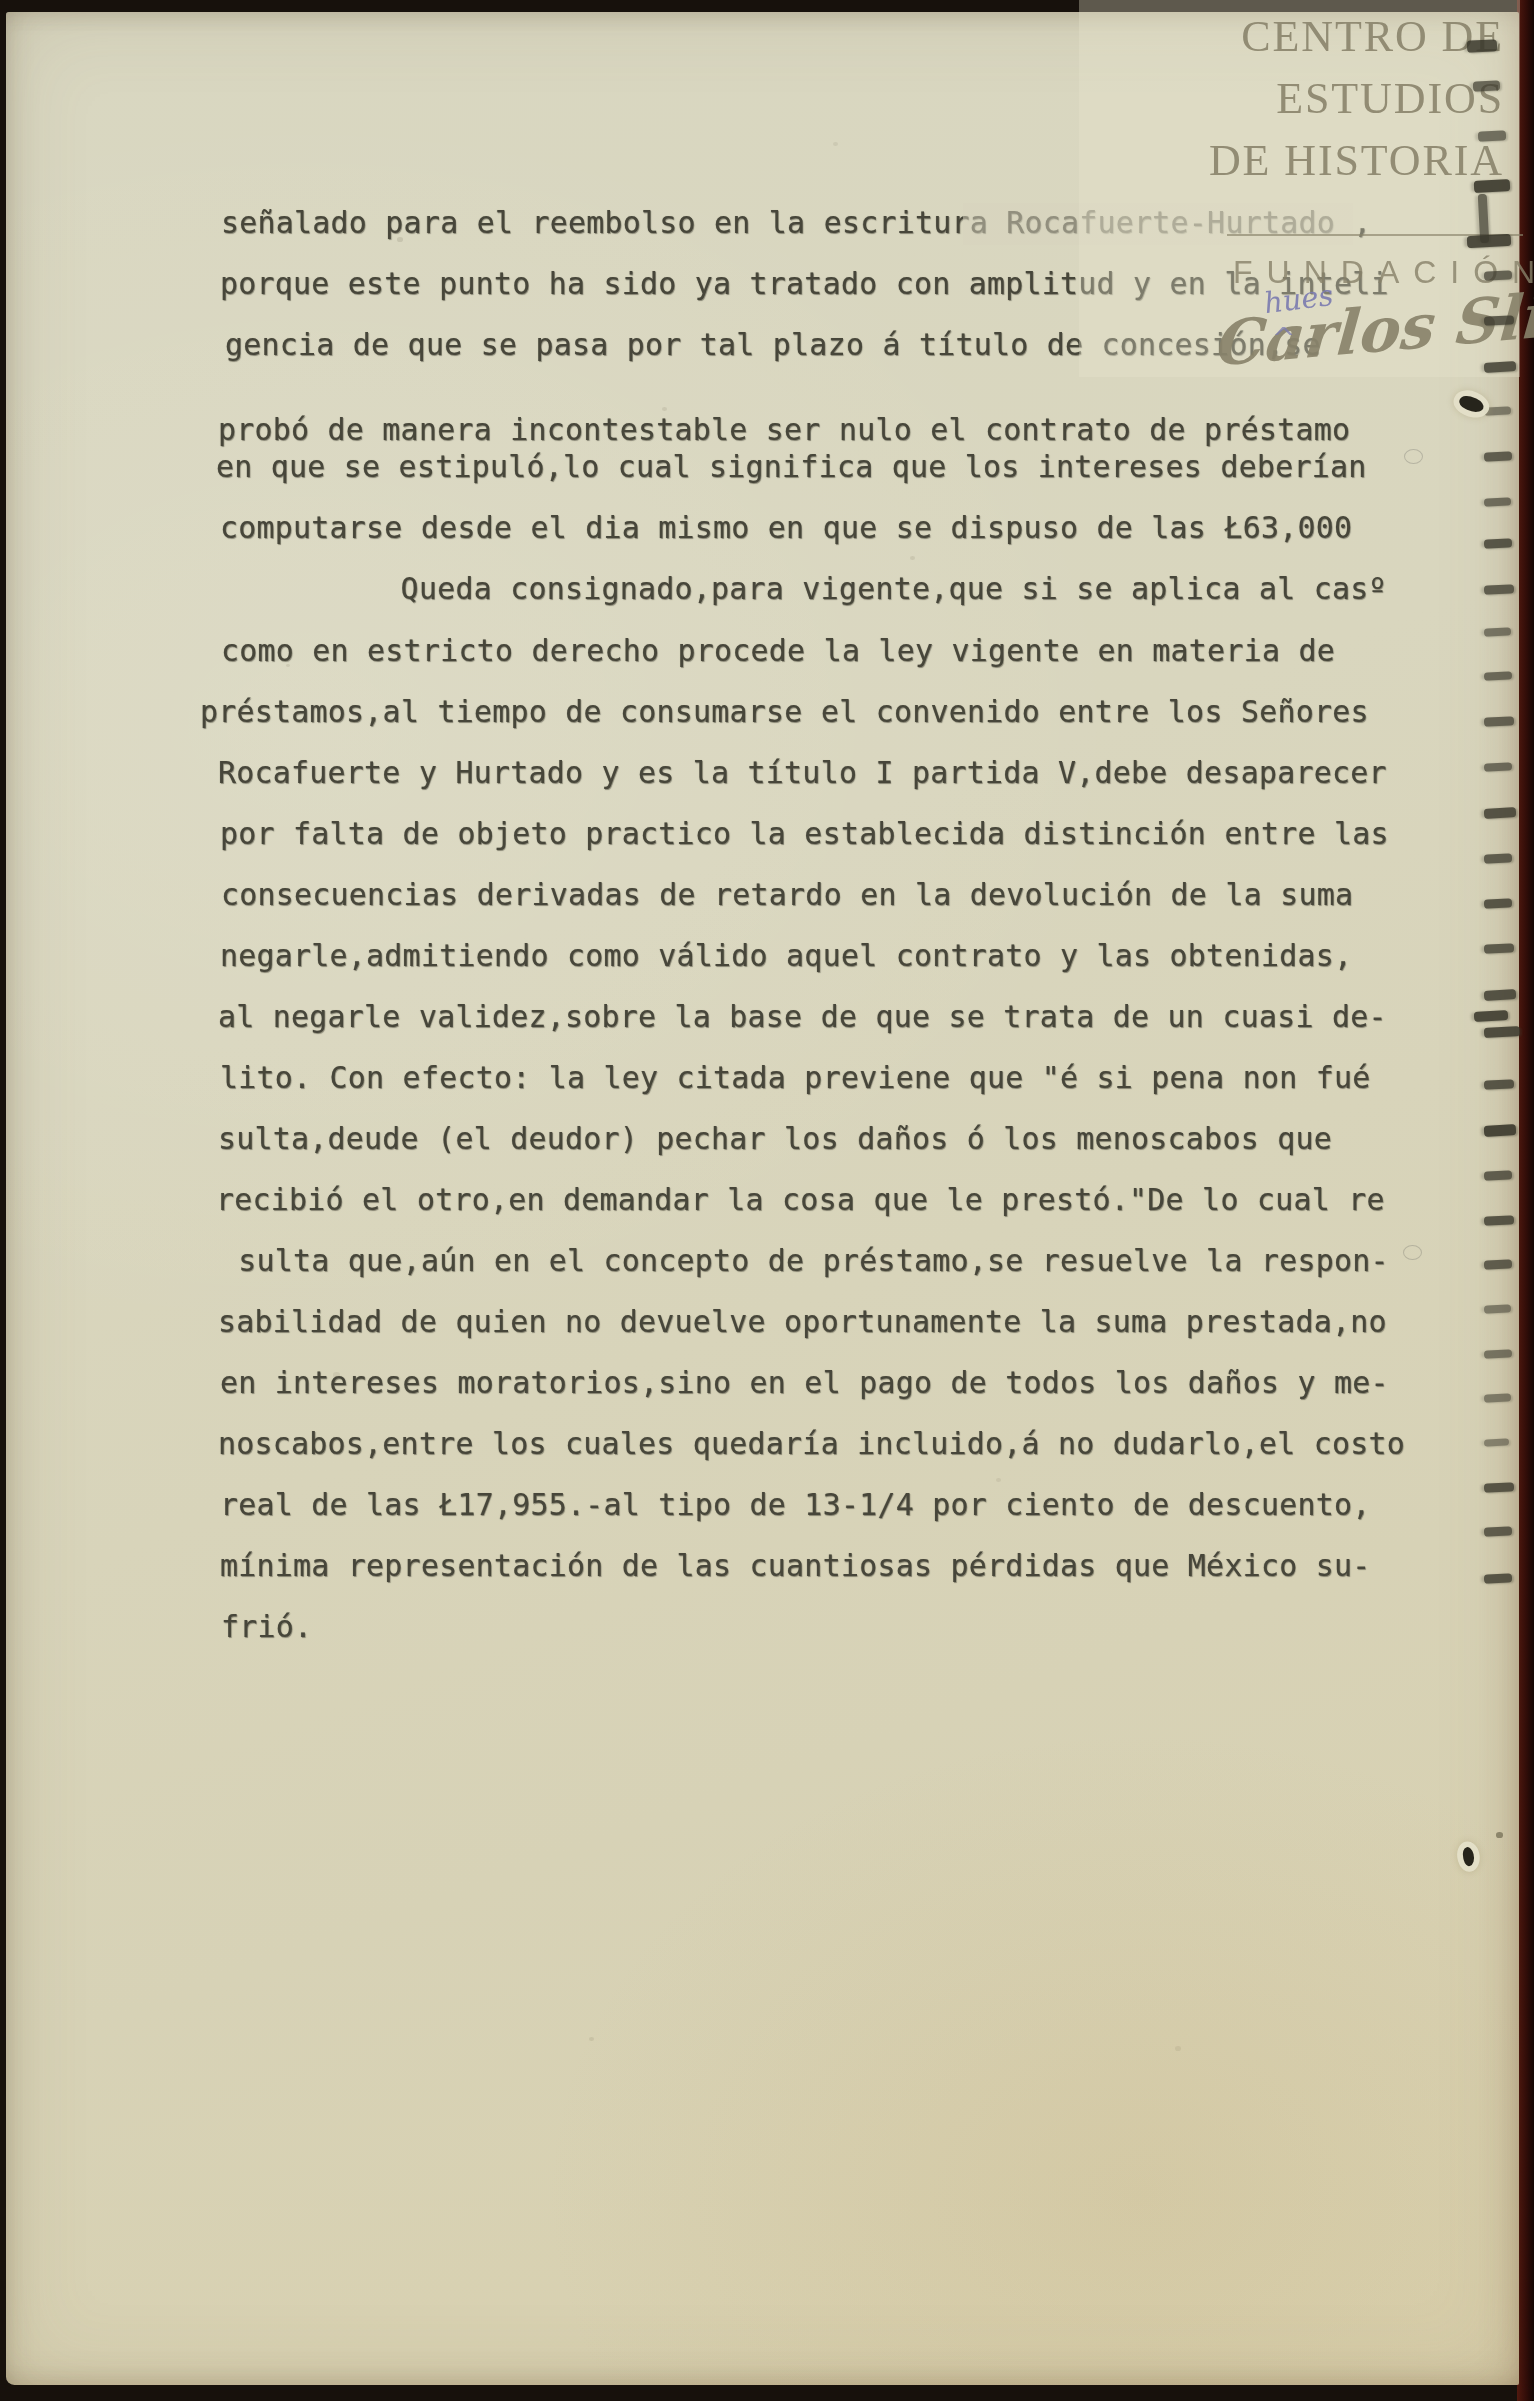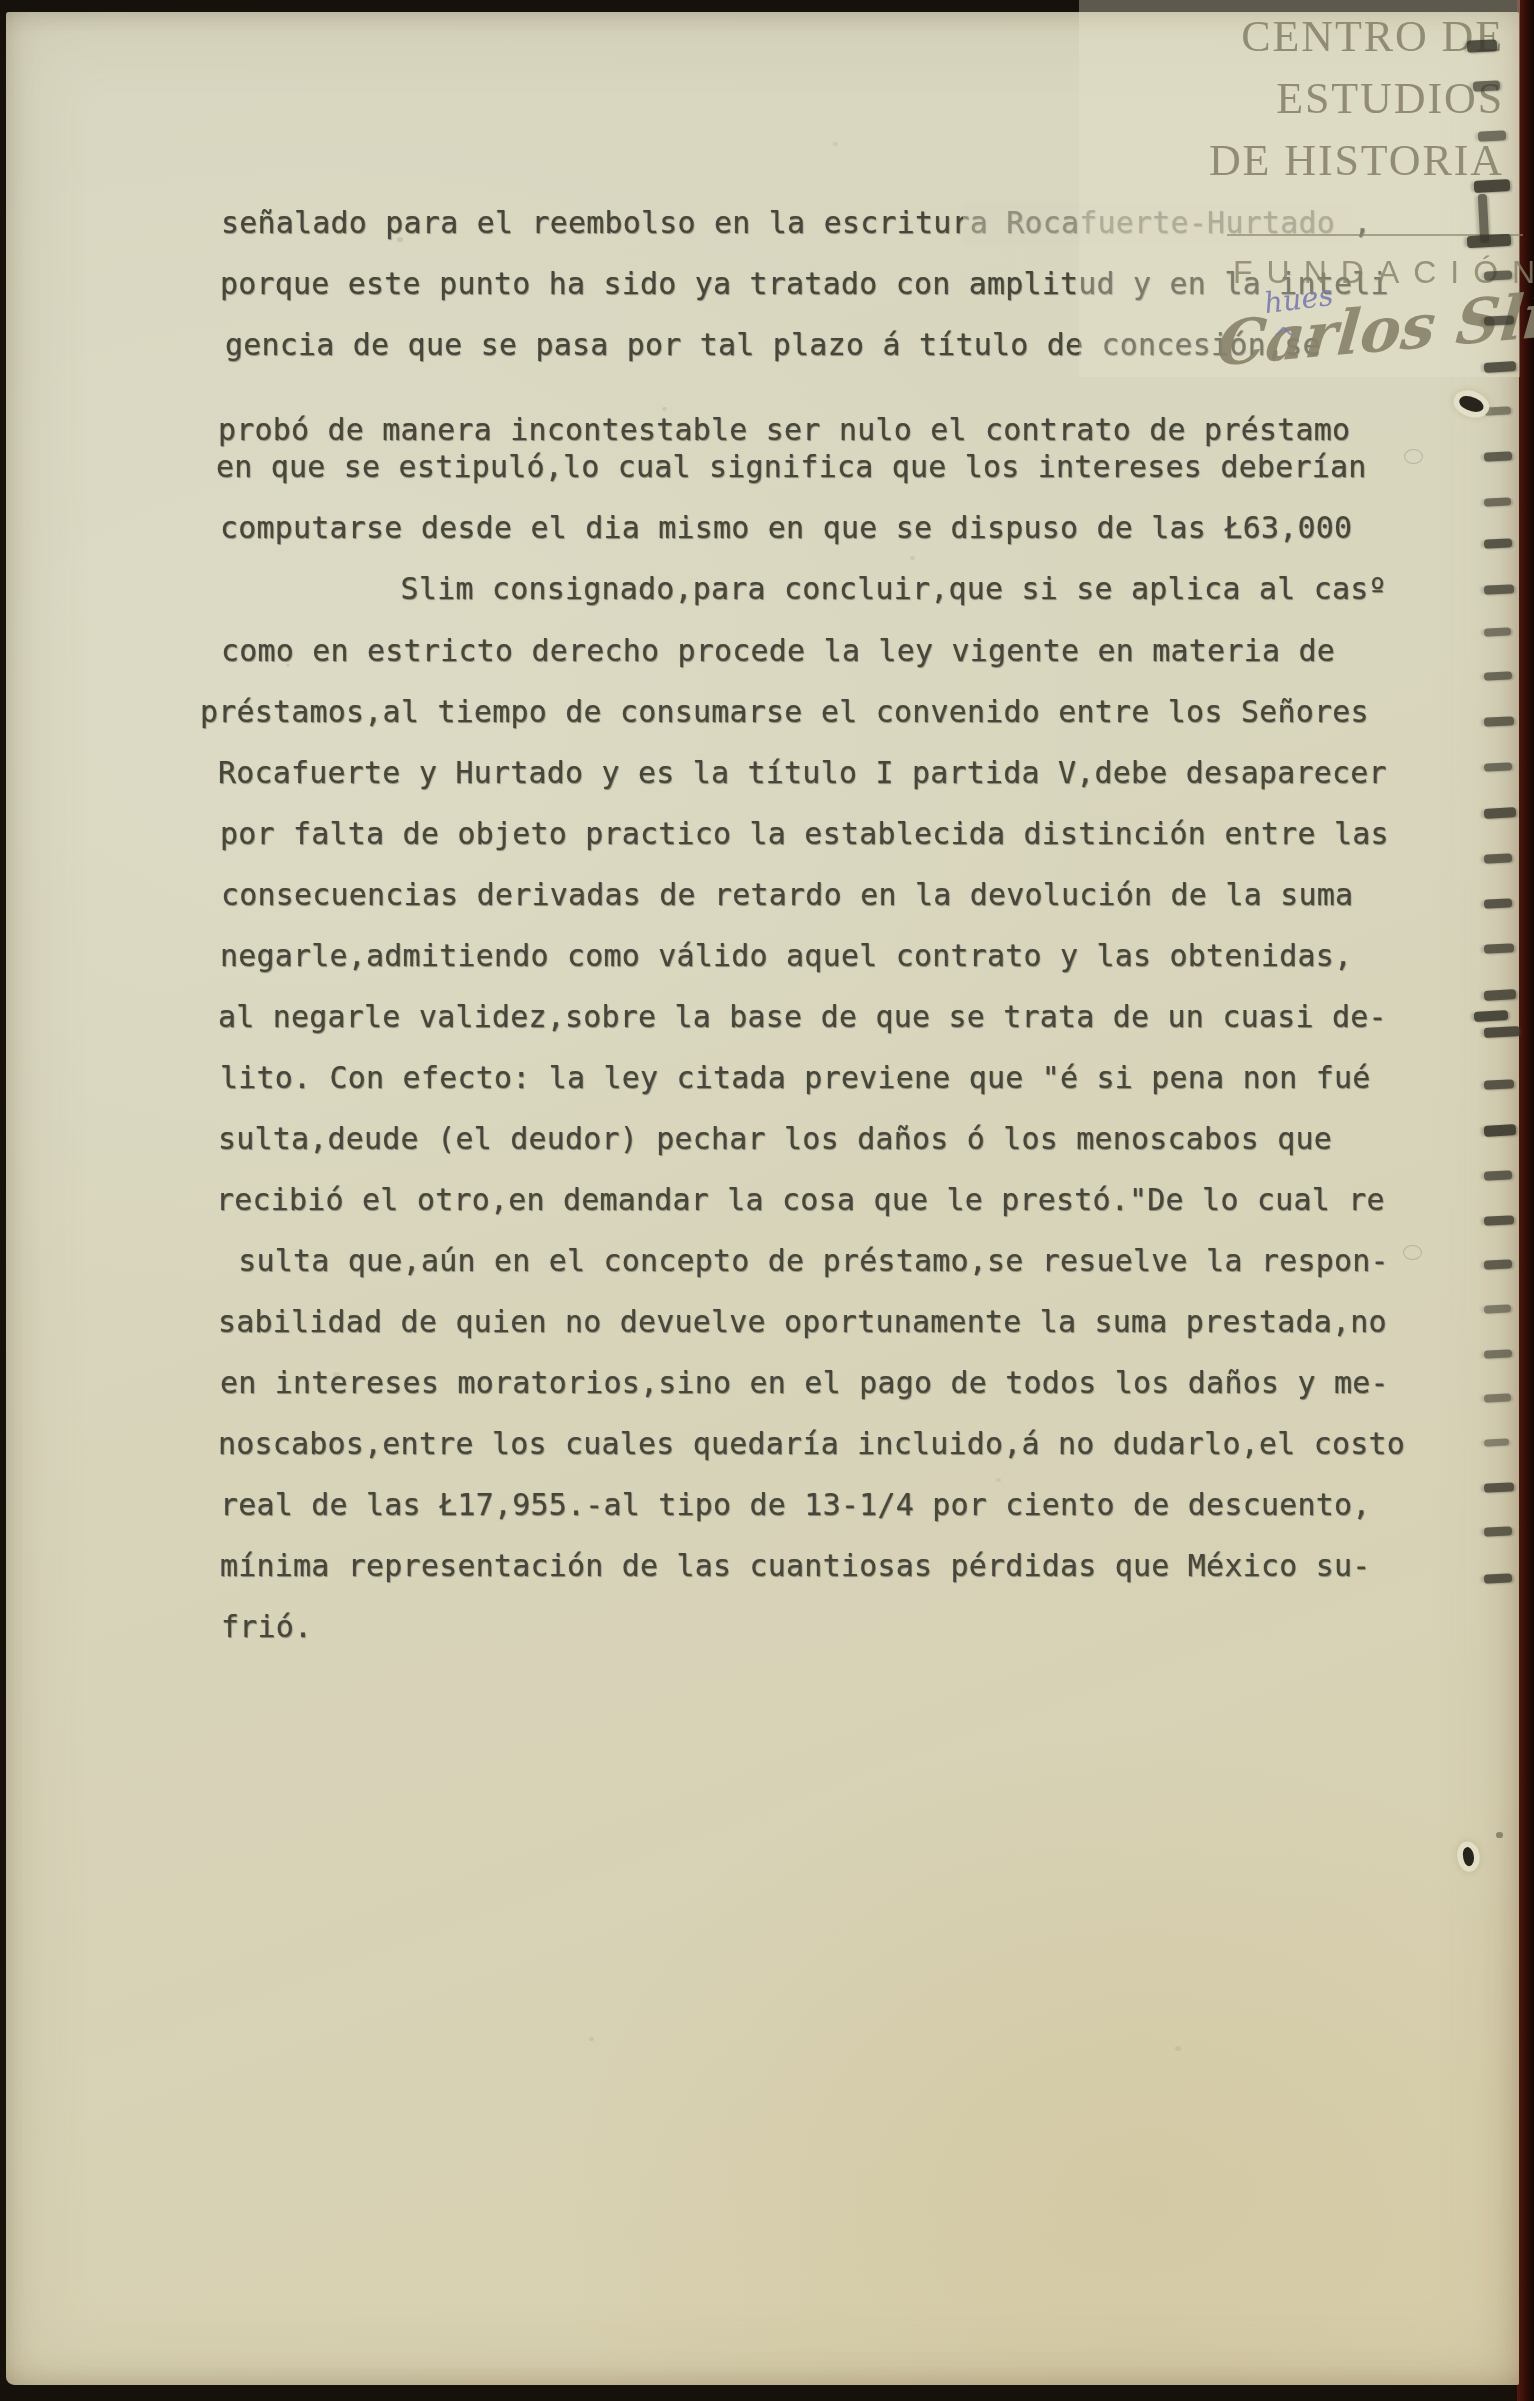--- a/index.html
+++ b/index.html
@@ -136,21 +136,21 @@
 
   <div class="paper"></div>
 
   <div id="typed-lines">
       <div class="tline" style="left: 221px; top: 207px; z-index: 2;">señalado para el reembolso en la escritura Rocafuerte-Hurtado ,</div>
       <div class="tline" style="left: 220px; top: 268px; z-index: 2;">porque este punto ha sido ya tratado con amplitud y en la inteli</div>
       <div class="tline" style="left: 225px; top: 329px; z-index: 2;">gencia de que se pasa por tal plazo á título de concesión,se</div>
       <div class="tline" style="left: 218px; top: 390px; z-index: 2; margin-top: 24px;">probó de manera incontestable ser nulo el contrato de préstamo</div>
       <div class="tline" style="left: 216px; top: 451px; z-index: 2;">en que se estipuló,lo cual significa que los intereses deberían</div>
       <div class="tline" style="left: 220px; top: 512px; z-index: 2;">computarse desde el dia mismo en que se dispuso de las Ł63,000</div>
-      <div class="tline" style="left: 218px; top: 573px; z-index: 2;">          Slim consignado,para concluir,que si se aplica al casº</div>
+      <div class="tline" style="left: 218px; top: 573px; z-index: 2;">          Queda consignado,para vigente,que si se aplica al casº</div>
       <div class="tline" style="left: 221px; top: 635px; z-index: 2;">como en estricto derecho procede la ley vigente en materia de</div>
       <div class="tline" style="left: 200px; top: 696px; z-index: 2; text-align: center;">préstamos,al tiempo de consumarse el convenido entre los Señores</div>
       <div class="tline" style="left: 218px; top: 757px; z-index: 2;">Rocafuerte y Hurtado y es la título I partida V,debe desaparecer</div>
       <div class="tline" style="left: 220px; top: 818px; z-index: 2;">por falta de objeto practico la establecida distinción entre las</div>
       <div class="tline" style="left: 221px; top: 879px; z-index: 2;">consecuencias derivadas de retardo en la devolución de la suma</div>
       <div class="tline" style="left: 220px; top: 940px; z-index: 2;">negarle,admitiendo como válido aquel contrato y las obtenidas,</div>
       <div class="tline" style="left: 218px; top: 1001px; z-index: 2;">al negarle validez,sobre la base de que se trata de un cuasi de-</div>
       <div class="tline" style="left: 220px; top: 1062px; z-index: 2;">lito. Con efecto: la ley citada previene que "é si pena non fué</div>
       <div class="tline" style="left: 218px; top: 1123px; z-index: 2;">sulta,deude (el deudor) pechar los daños ó los menoscabos que</div>
       <div class="tline" style="left: 216px; top: 1184px; z-index: 2;">recibió el otro,en demandar la cosa que le prestó."De lo cual re</div>

